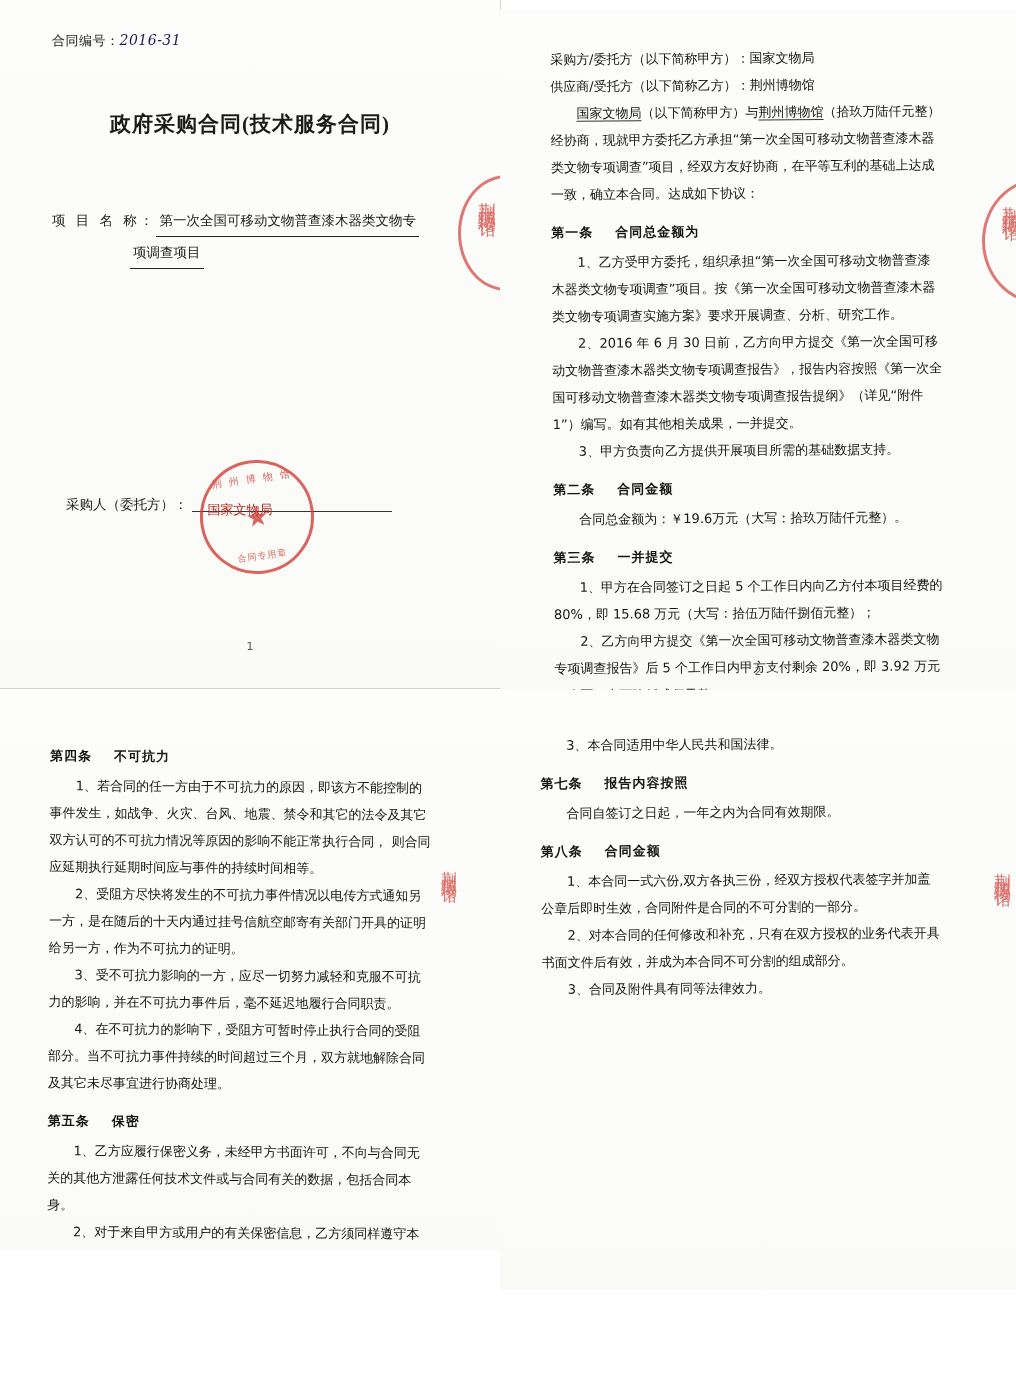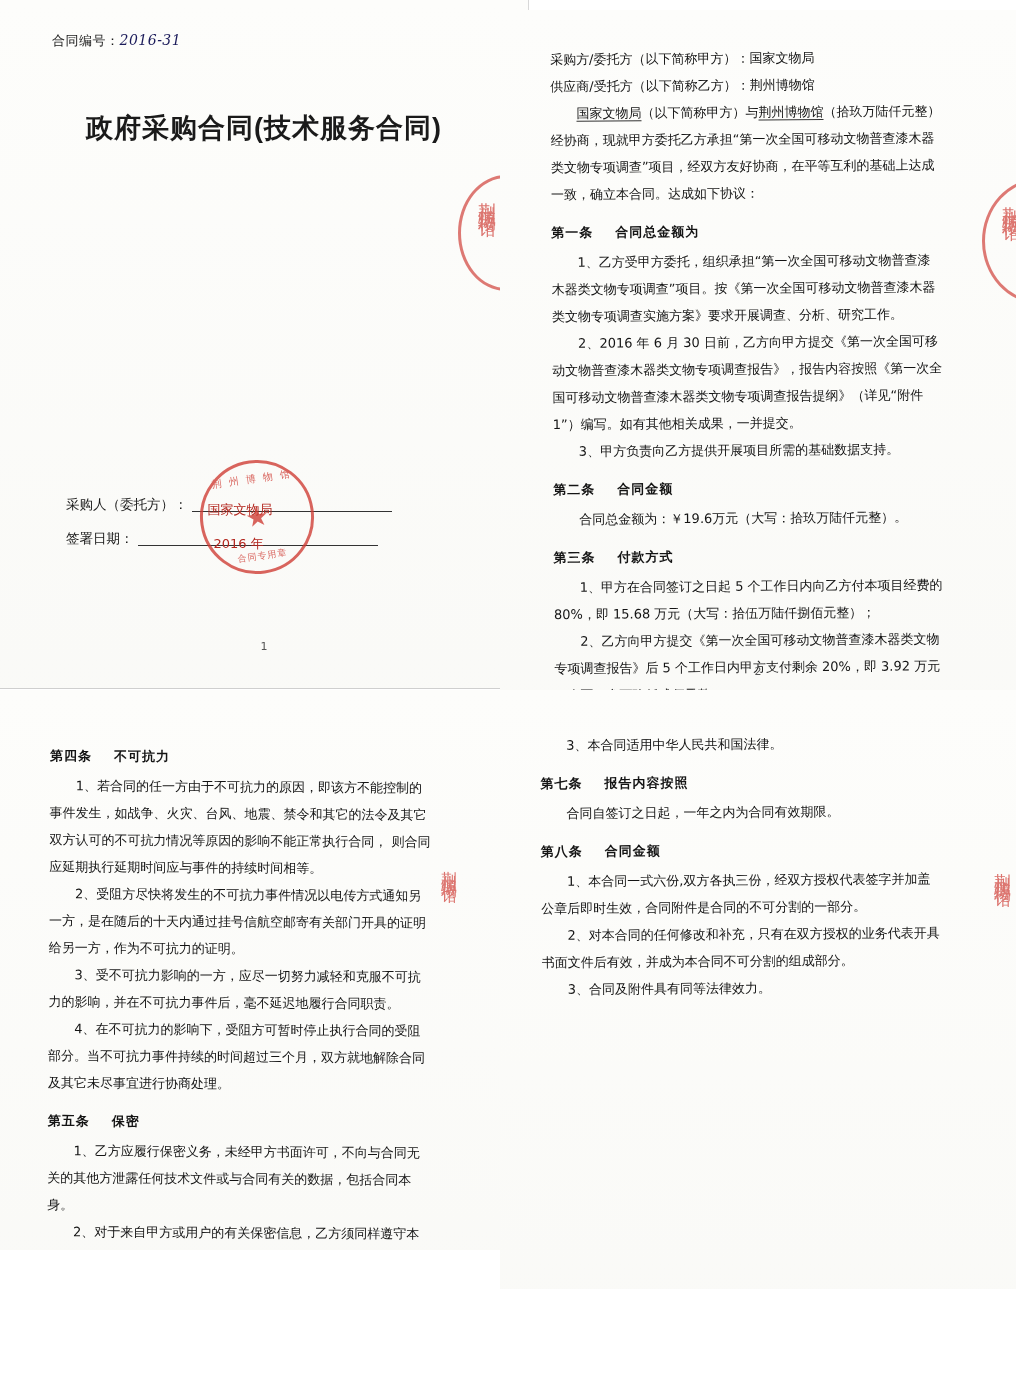--- a/index.html
+++ b/index.html
@@ -14,21 +14,21 @@
     font-family: "DejaVu Sans", "Liberation Sans", sans-serif;
     color: #1a1a1a;
     overflow: hidden;
   }
   .page {
     position: absolute;
     background: #fdfdfb;
     overflow: hidden;
   }
   
-  #page-1 { left: 0;   top: 0;    width: 500px; height: 688px; border-right: 1px solid #d8d8d8; border-bottom: 1px solid #cfcfcf; padding-left: 28px;}
+  #page-1 { left: 0;   top: 0;    width: 500px; height: 688px; border-right: 1px solid #d8d8d8; border-bottom: 1px solid #cfcfcf;}
   #page-2 { left: 500px; top: 10px;  width: 516px; height: 688px; border-bottom: 1px solid #cfcfcf;}
   #page-3 { left: 0;   top: 690px; width: 500px; height: 560px; border-right: 4px solid #0f172a;}
   #page-4 { left: 500px; top: 690px; width: 516px; height: 599px;}
 
   .scan-tint { position: absolute; inset: 0; pointer-events: none; background: linear-gradient(180deg, rgba(250,250,248,0.0), rgba(244,244,240,0.35)); }
 
   .contract-no {
     position: absolute;
     left: 52px; top: 32px;
     font-size: 13px;
@@ -37,24 +37,24 @@
   .contract-no .hand {
     font-family: "DejaVu Serif", "Liberation Serif", serif;
     font-style: italic;
     color: #1b1b5a;
     font-size: 14px;
   }
   .doc-title {
     position: absolute;
     left: 0; right: 0; top: 110px;
     text-align: center;
-    font-size: 27px;
+    font-size: 21px;
     font-weight: bold;
     letter-spacing: 1px;
-    font-family: Liberation Sans, sans-serif;
+    font-family: Liberation Serif, serif;
   }
   .field-block { position: absolute; left: 52px; top: 205px; width: 400px; font-size: 13.5px; line-height: 30px;}
   .field-label { letter-spacing: 3px; }
   .underline-val {
     border-bottom: 1px solid #222;
     padding: 0 3px 1px 3px;
     display: inline-block;
   }
   .field-line2 { margin-left: 78px; }
 
@@ -154,27 +154,32 @@
 
 <div class="page" id="page-1">
   <div class="scan-tint"></div>
 
   <div class="contract-no">
     <span>合同编号：</span><span class="hand">2016-31</span>
   </div>
 
   <div class="doc-title">政府采购合同(技术服务合同)</div>
 
+  <div class="field-block">
+    <div>
+      <span class="field-label">项 目 名 称：</span><span class="underline-val">第一次全国可移动文物普查漆木器类文物专</span>
+    </div>
+    <div class="field-line2">
+      <span class="underline-val">项调查项目</span>
+    </div>
+  </div>
 
   <div class="sign-block">
     <div class="sign-row">
       <span class="lbl">采购人（委托方）：</span><span class="rule"><span class="sign-ink">国家文物局</span></span>
-    </div>
-    <div class="sign-row">
-      <span class="lbl">签署日期：</span><span class="rule" style="width:240px"><span class="date-ink">2016 年</span></span>
     </div>
   </div>
 
   <div class="seal-round" style="left:200px; top:460px;">
     <div class="seal-top">荆 州 博 物 馆</div>
     <div class="seal-star">★</div>
     <div class="seal-bottom">合同专用章</div>
   </div>
 
   <div class="seal-arc" style="left:458px; top:175px; width:90px; height:110px;"></div>
@@ -200,21 +205,21 @@
     <p class="p-indent">1、乙方受甲方委托，组织承担“第一次全国可移动文物普查漆木器类文物专项调查”项目。按《第一次全国可移动文物普查漆木器类文物专项调查实施方案》要求开展调查、分析、研究工作。</p>
     <p class="p-indent">2、2016 年 6 月 30 日前，乙方向甲方提交《第一次全国可移动文物普查漆木器类文物专项调查报告》，报告内容按照《第一次全国可移动文物普查漆木器类文物专项调查报告提纲》（详见“附件 1”）编写。如有其他相关成果，一并提交。</p>
     <p class="p-indent">3、甲方负责向乙方提供开展项目所需的基础数据支持。</p>
 
     <p class="h-clause">
       <span>第二条</span><span class="gap"></span><span>合同金额</span>
     </p>
     <p class="p-indent">合同总金额为：￥19.6万元（大写：拾玖万陆仟元整）。</p>
 
     <p class="h-clause">
-      <span>第三条</span><span class="gap"></span><span>付款方式</span>
+      <span>第三条</span><span class="gap"></span><span>一并提交</span>
     </p>
     <p class="p-indent">1、甲方在合同签订之日起 5 个工作日内向乙方付本项目经费的 80%，即 15.68 万元（大写：拾伍万陆仟捌佰元整）；</p>
     <p class="p-indent">2、乙方向甲方提交《第一次全国可移动文物普查漆木器类文物专项调查报告》后 5 个工作日内甲方支付剩余 20%，即 3.92 万元（大写：叁万玖仟贰佰元整）。</p>
   </div>
 
   <div class="seal-arc" style="left:482px; top:168px; width:110px; height:120px;"></div>
   <div class="seal-partial" style="left:500px; top:182px; height:92px;">荆州博物馆</div>
 
   <div class="page-num" style="top:655px;">2</div>
 </div>

